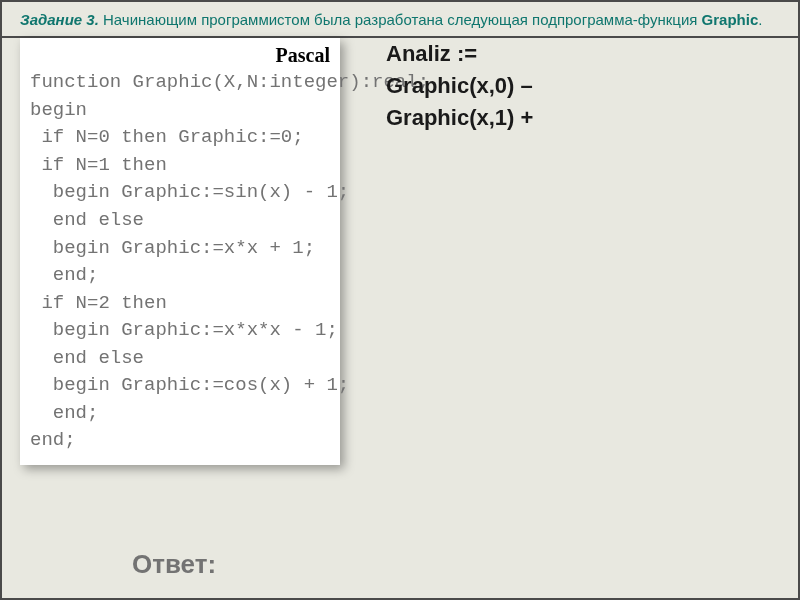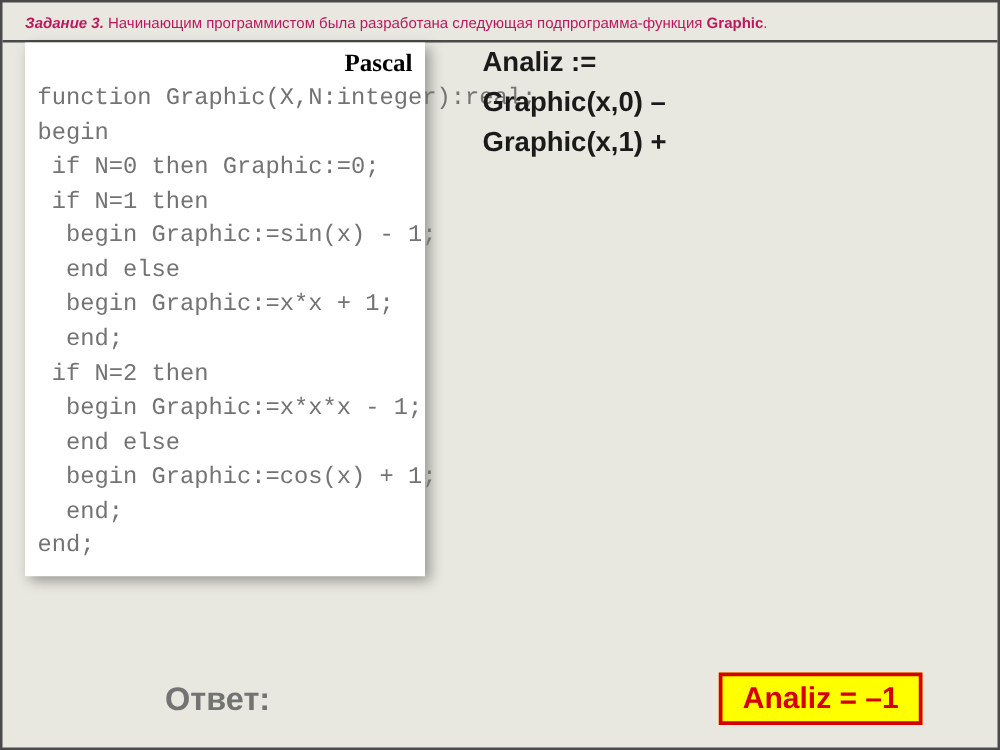--- a/index.html
+++ b/index.html
@@ -14,23 +14,23 @@
     position: relative;
     width: 800px;
     height: 600px;
     box-sizing: border-box;
     border: 2px solid #4a4a4a;
     background: #e8e8e0;
   }
   .task-header {
     padding: 8px 18px 6px 18px;
     border-bottom: 2px solid #4a4a4a;
-    font-size: 12px;
+    font-size: 15px;
     line-height: 1.35;
-    color: #be185d;
+    color: #0f766e;
     text-align: justify;
   }
   .task-header .lead { font-style: italic; font-weight: bold; }
   .task-header .fn { font-weight: bold; font-family: Arial, sans-serif; }
   .content {
     padding: 0 18px 10px 18px;
     display: flex;
     gap: 18px;
     align-items: flex-start;
   }
@@ -132,16 +132,15 @@
     <div class="explain">
       <div class="indent">Analiz :=</div>
       <div class="indent">Graphic(x,0) –</div>
       <div class="indent">Graphic(x,1) +</div>
     </div>
 
   </div>
 
   <div class="bottom">
     <div class="answer-label">Ответ:</div>
-    <div class="answer-box">Analiz = –1</div>
   </div>
 
 </div>
 
 </body></html>

